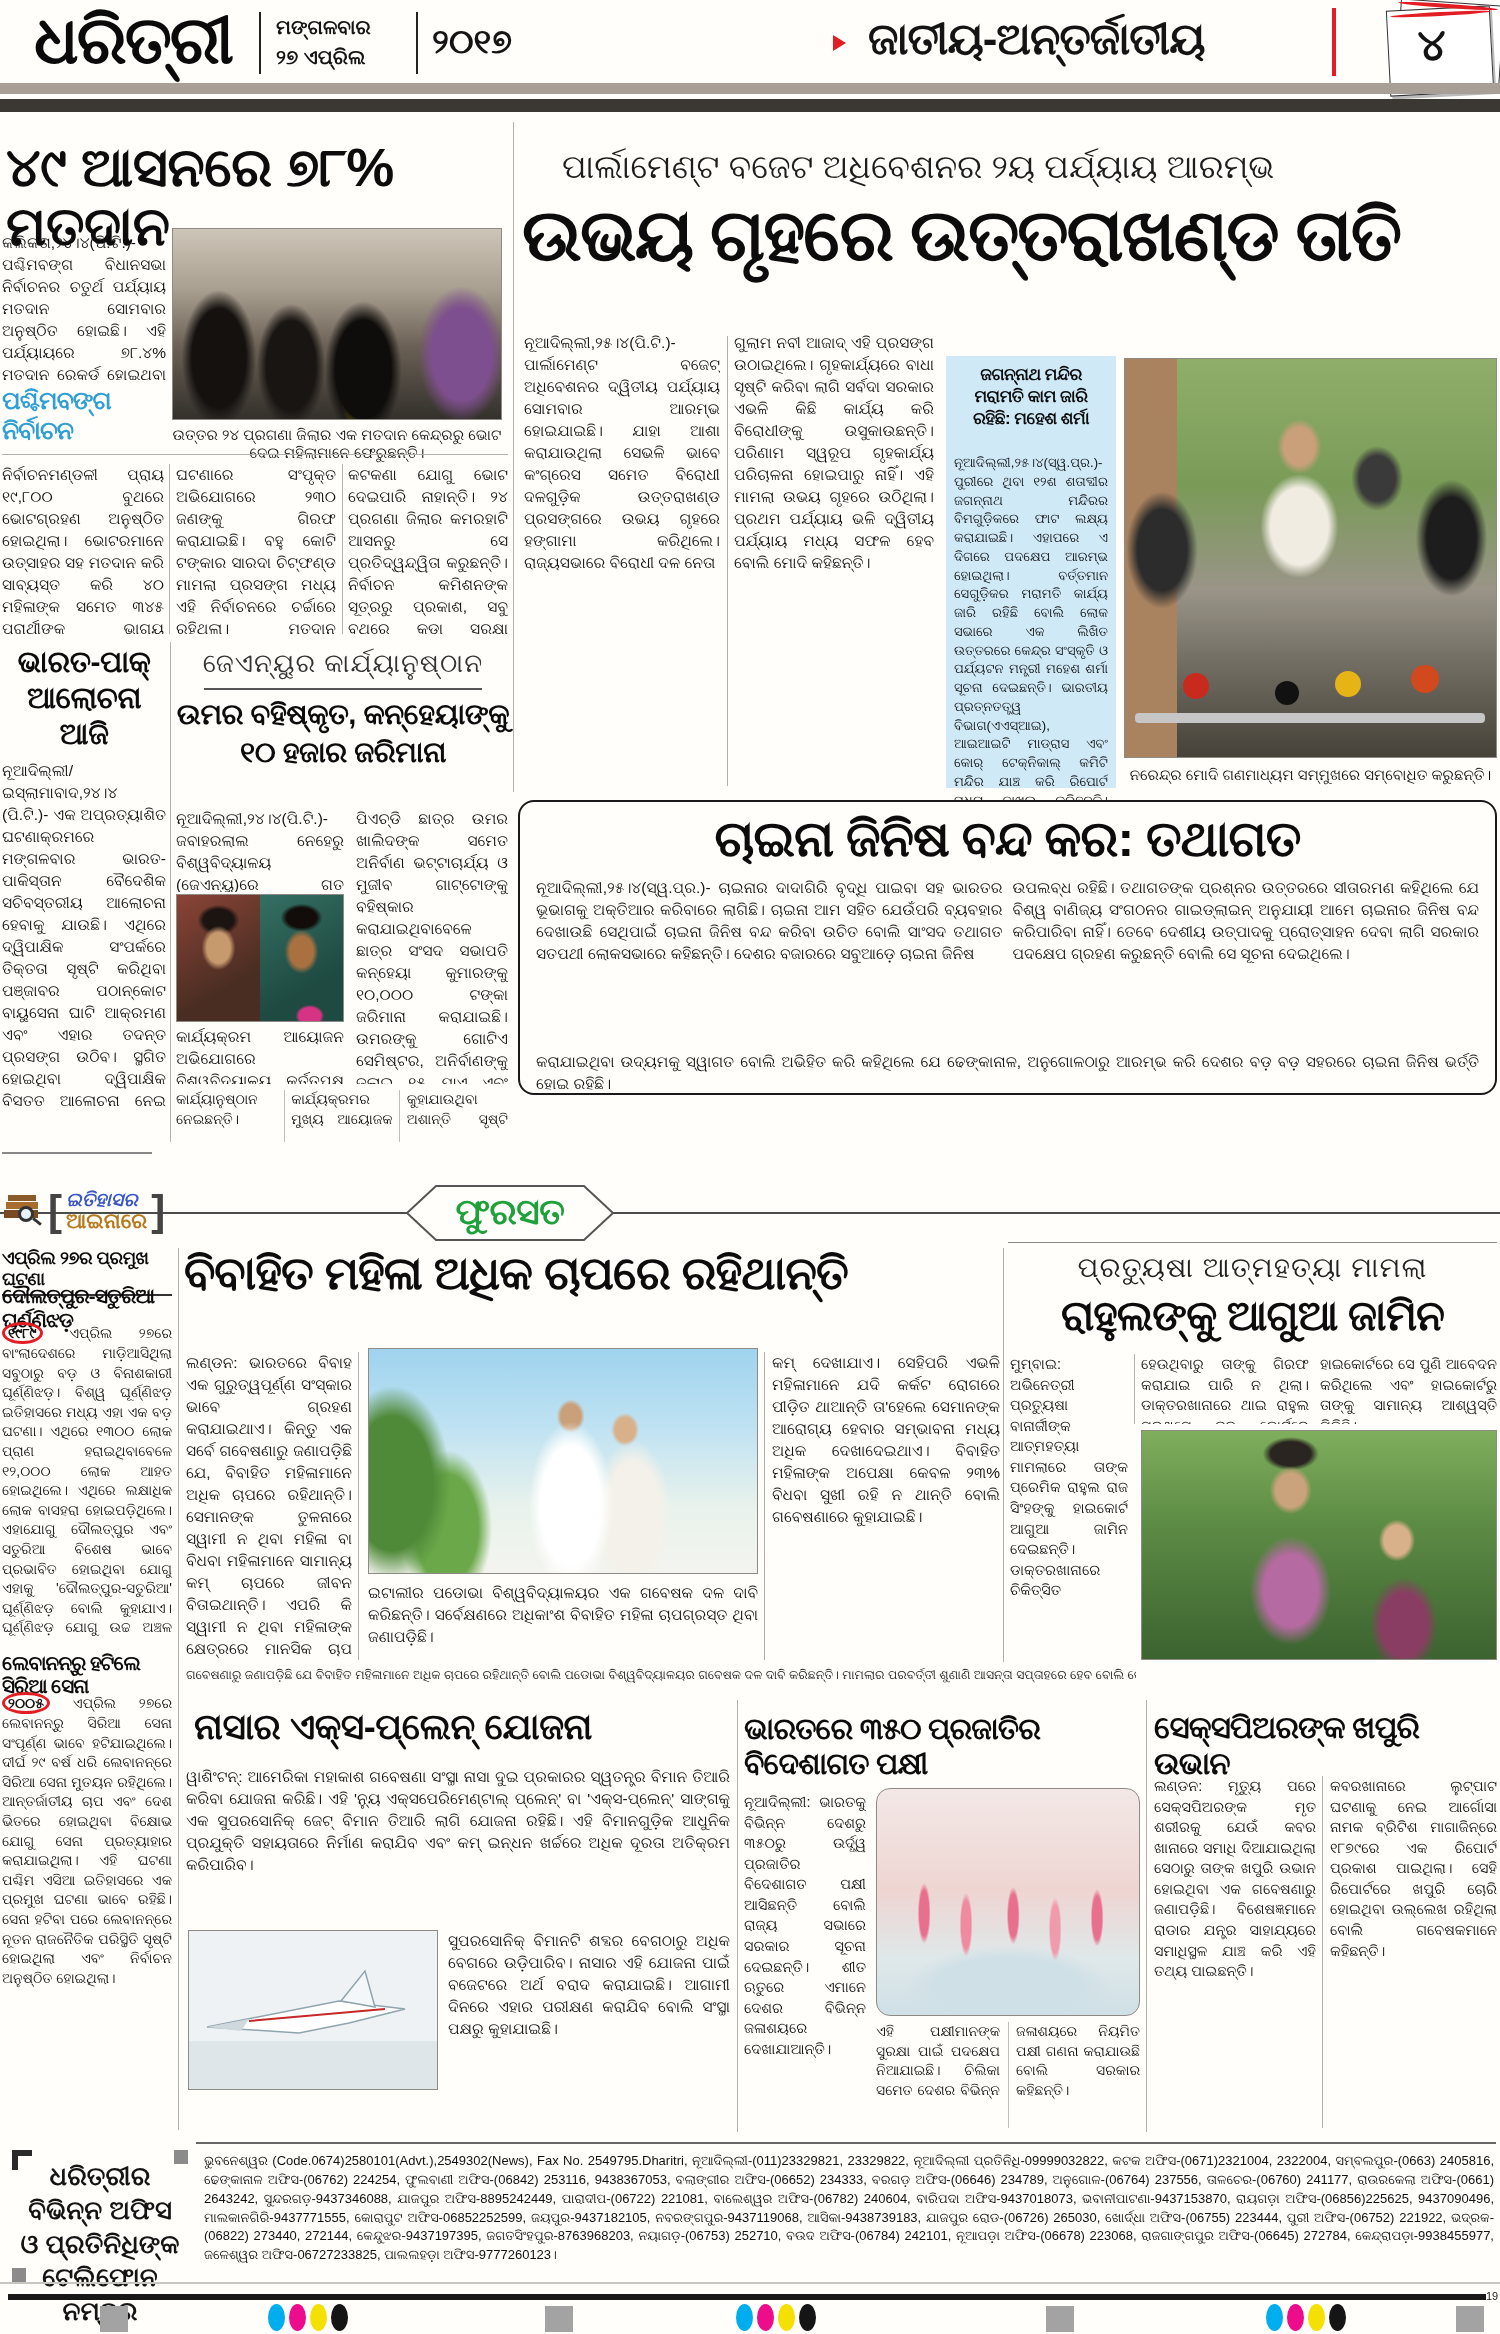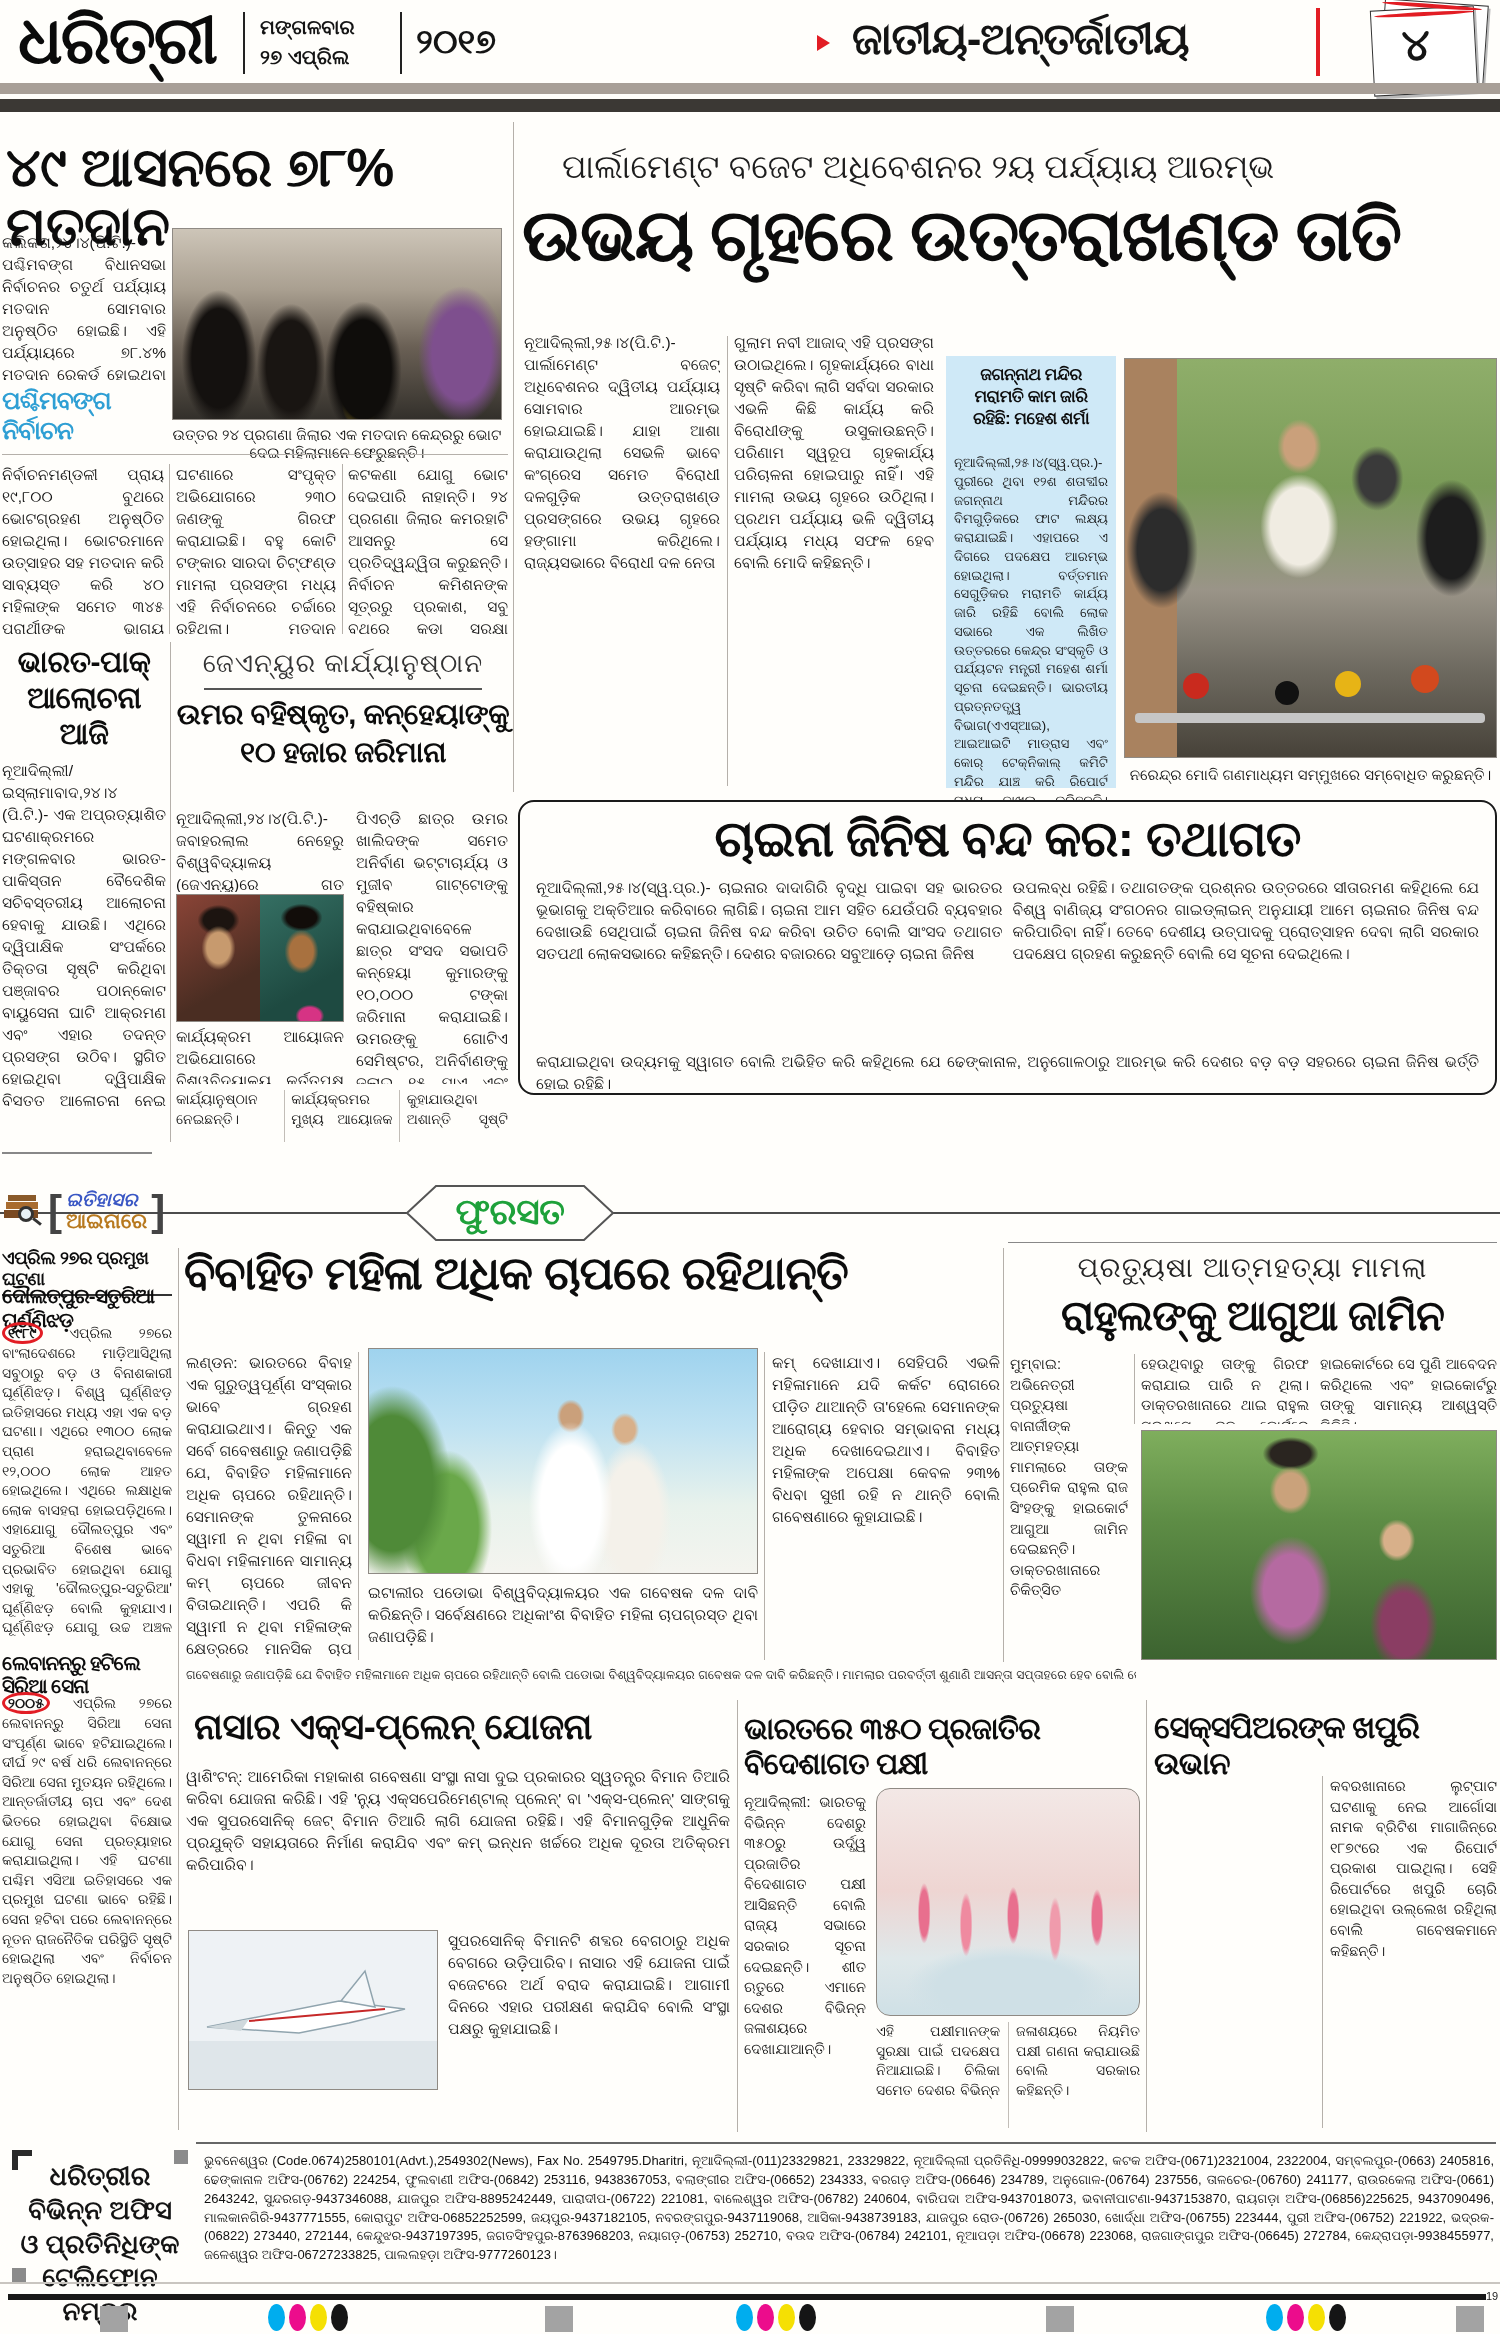--- a/index.html
+++ b/index.html
@@ -36,21 +36,21 @@
   .books i{position:absolute;display:block;}
   .mic{position:absolute;border-radius:50%;}
   .sq{width:28px;height:26px;background:#a3a3a3;}
   .dot{width:17px;height:27px;border-radius:50%;display:inline-block;margin-right:4px;}
 </style>
 </head>
 <body>
 
 <div class="page">
 
-  <div class="a" style="left:0;top:0;width:1360px;height:100px;">
+  <div class="a" style="left:16px;top:0;width:1360px;height:100px;">
     <div class="a" style="left:18px;top:2px;font-size:66px;font-weight:800;letter-spacing:-2px;color:#0a0a0a;">ଧରିତ୍ରୀ</div>
     <div class="a mast-div" style="left:243px;top:12px;height:62px;"></div>
     <div class="a" style="left:260px;top:16px;font-size:20px;font-weight:600;">ମଙ୍ଗଳବାର</div>
     <div class="a" style="left:260px;top:46px;font-size:20px;font-weight:600;">୨୭ ଏପ୍ରିଲ</div>
     <div class="a mast-div" style="left:400px;top:12px;height:62px;"></div>
     <div class="a" style="left:416px;top:22px;font-size:34px;font-weight:600;">୨୦୧୭</div>
     <span class="a bullet" style="left:806px;top:28px;"></span>
     <div class="a" style="left:852px;top:14px;font-size:44px;font-weight:800;letter-spacing:-1px;">ଜାତୀୟ-ଅନ୍ତର୍ଜାତୀୟ</div>
     <div class="a" style="left:1316px;top:8px;width:4px;height:68px;background:var(--accent-red);"></div>
     
@@ -245,20 +245,21 @@
      radial-gradient(ellipse 8px 40px at 34% 60%, #ef8aa0 0 60%, transparent 80%),
      radial-gradient(ellipse 8px 36px at 52% 56%, #e86f8e 0 60%, transparent 80%),
      radial-gradient(ellipse 8px 40px at 68% 62%, #f09bac 0 60%, transparent 80%),
      radial-gradient(ellipse 8px 36px at 84% 57%, #e86f8e 0 60%, transparent 80%),
      radial-gradient(ellipse 120px 50px at 50% 88%, #cfe0e6 0 60%, transparent 85%),
      linear-gradient(180deg,#f3e8e6 0%,#eed5d2 45%,#dfe8ea 75%,#cfe0e6 100%);"></div>
   <div class="a sm cols2" style="left:876px;top:2022px;width:264px;height:106px;overflow:hidden;">ଏହି ପକ୍ଷୀମାନଙ୍କ ସୁରକ୍ଷା ପାଇଁ ପଦକ୍ଷେପ ନିଆଯାଇଛି। ଚିଲିକା ସମେତ ଦେଶର ବିଭିନ୍ନ ଜଳାଶୟରେ ନିୟମିତ ପକ୍ଷୀ ଗଣନା କରାଯାଉଛି ବୋଲି ସରକାର କହିଛନ୍ତି।</div>
   <div class="a vrule" style="left:1146px;top:1700px;height:432px;"></div>
 
   <div class="a hl" style="left:1154px;top:1710px;width:343px;font-size:31px;letter-spacing:-1px;">ସେକ୍ସପିଅରଙ୍କ ଖପୁରି ଉଭାନ</div>
+  <div class="a body" style="left:1154px;top:1776px;width:162px;height:352px;overflow:hidden;font-size:14.5px;">ଲଣ୍ଡନ: ମୃତ୍ୟୁ ପରେ ସେକ୍ସପିଅରଙ୍କ ମୃତ ଶରୀରକୁ ଯେଉଁ କବର ଖାନାରେ ସମାଧି ଦିଆଯାଇଥିଲା ସେଠାରୁ ତାଙ୍କ ଖପୁରି ଉଭାନ ହୋଇଥିବା ଏକ ଗବେଷଣାରୁ ଜଣାପଡ଼ିଛି। ବିଶେଷଜ୍ଞମାନେ ରାଡାର ଯନ୍ତ୍ର ସାହାଯ୍ୟରେ ସମାଧିସ୍ଥଳ ଯାଞ୍ଚ କରି ଏହି ତଥ୍ୟ ପାଇଛନ୍ତି।</div>
   <div class="a vrule" style="left:1322px;top:1776px;height:352px;"></div>
   <div class="a body" style="left:1330px;top:1776px;width:167px;height:352px;overflow:hidden;font-size:14.5px;">କବରଖାନାରେ ଲୁଟ୍‌ପାଟ ଘଟଣାକୁ ନେଇ ଆର୍ଗୋସା ନାମକ ବ୍ରିଟିଶ ମାଗାଜିନ୍‌ରେ ୧୮୭୯ରେ ଏକ ରିପୋର୍ଟ ପ୍ରକାଶ ପାଇଥିଲା। ସେହି ରିପୋର୍ଟରେ ଖପୁରି ଚୋରି ହୋଇଥିବା ଉଲ୍ଲେଖ ରହିଥିଲା ବୋଲି ଗବେଷକମାନେ କହିଛନ୍ତି।</div>
 
   <div class="a" style="left:196px;top:2142px;width:1300px;height:2px;background:#666;"></div>
   <div class="a" style="left:12px;top:2150px;width:176px;height:118px;">
     <span class="a" style="left:0;top:0;width:20px;height:20px;border-top:6px solid #2a2a2a;border-left:6px solid #2a2a2a;"></span>
     <span class="a" style="right:0;top:0;width:14px;height:14px;background:#8b8b8b;"></span>
     <span class="a" style="left:0;bottom:-14px;width:14px;height:14px;background:#8b8b8b;"></span>
     <div class="center" style="padding-top:10px;font-size:26px;font-weight:700;line-height:1.3;">
       <div>ଧରିତ୍ରୀର</div>

